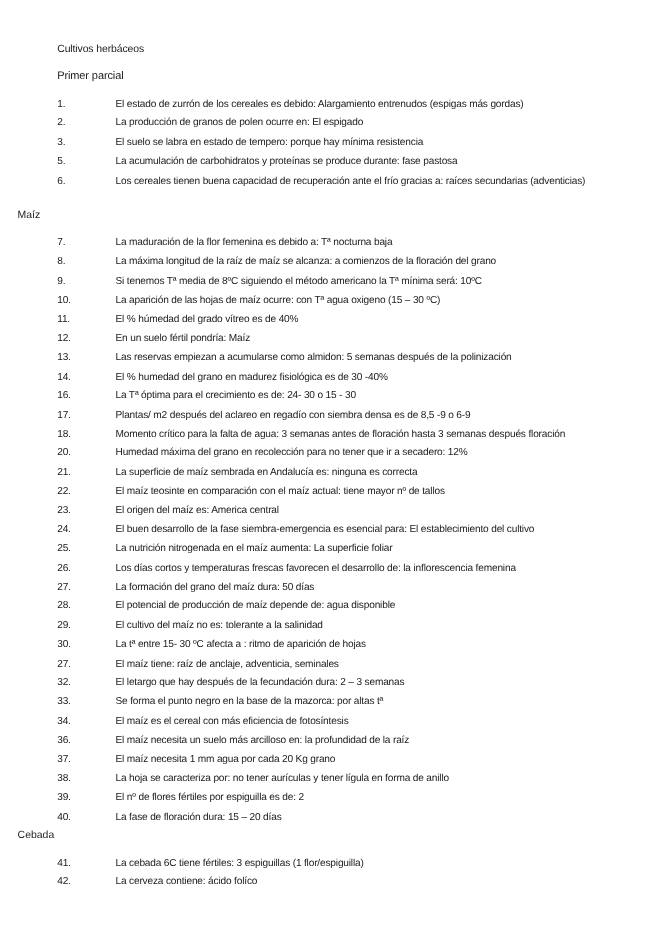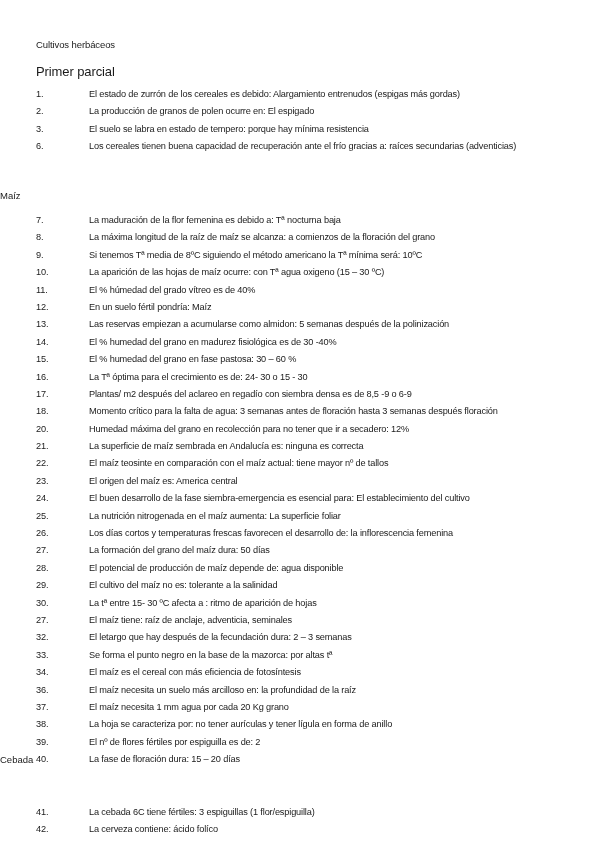--- a/index.html
+++ b/index.html
@@ -1,54 +1,54 @@
 <!DOCTYPE html>
 <html><head>
   <meta charset="utf-8">
   <style>
     html, body { margin: 0; padding: 0; background: #ffffff; }
     body {
       width: 600px; height: 848px; position: relative; overflow: hidden;
       font-family: "Liberation Sans", "DejaVu Sans", sans-serif;
       color: #1a1a1a;
     }
-    .page { position: absolute; left: 0; top: 0; width: 531px; height: 848px; text-decoration: underline; }
+    .page { position: absolute; left: 16px; top: 0; width: 531px; height: 848px; text-decoration: underline; }
     .doc-title { position: absolute; left: 36px; top: 39px; font-size: 9.5px; letter-spacing: -0.1px; }
-    .doc-subtitle { position: absolute; left: 36px; top: 64px; font-size: 13px; letter-spacing: -0.1px; text-align: right; }
+    .doc-subtitle { position: absolute; left: 36px; top: 64px; font-size: 10px; letter-spacing: -0.1px; text-align: right; }
     .section-heading { position: absolute; left: 0; width: 600px; text-align: left; font-size: 9.5px; }
     .qlist { position: absolute; left: 36px; margin: 0; padding: 0; list-style: none; }
     .qitem { height: 17.4px; line-height: 17.4px; font-size: 9.2px; white-space: nowrap; letter-spacing: -0.15px; }
     .qnum { display: inline-block; width: 20px; }
     .qtext { display: inline; padding-left: 33px; }
   </style>
 </head>
 <body>
 
 <div class="page">
   <div class="doc-title">Cultivos herbáceos</div>
   <div class="doc-subtitle">Primer parcial</div>
 
   <ol class="qlist" style="top:86px;">
       <li class="qitem"><span class="qnum">1.</span><span class="qtext">El estado de zurrón de los cereales es debido: Alargamiento entrenudos (espigas más gordas)</span></li>
       <li class="qitem"><span class="qnum">2.</span><span class="qtext">La producción de granos de polen ocurre en: El espigado</span></li>
       <li class="qitem"><span class="qnum">3.</span><span class="qtext">El suelo se labra en estado de tempero: porque hay mínima resistencia</span></li>
+      <li class="qitem"><span class="qnum">5.</span><span class="qtext">La acumulación de carbohidratos y proteínas se produce durante: fase pastosa</span></li>
       <li class="qitem"><span class="qnum">6.</span><span class="qtext">Los cereales tienen buena capacidad de recuperación ante el frío gracias a: raíces secundarias (adventicias)</span></li>
     </ol>
 
   <div class="section-heading" style="top:190px;">Maíz</div>
   <ol class="qlist" style="top:212px;">
       <li class="qitem"><span class="qnum">7.</span><span class="qtext">La maduración de la flor femenina es debido a: Tª nocturna baja</span></li>
       <li class="qitem"><span class="qnum">8.</span><span class="qtext">La máxima longitud de la raíz de maíz se alcanza: a comienzos de la floración del grano</span></li>
       <li class="qitem"><span class="qnum">9.</span><span class="qtext">Si tenemos Tª media de 8ºC siguiendo el método americano la Tª mínima será: 10ºC</span></li>
       <li class="qitem"><span class="qnum">10.</span><span class="qtext">La aparición de las hojas de maíz ocurre: con Tª agua oxigeno (15 – 30 ºC)</span></li>
       <li class="qitem"><span class="qnum">11.</span><span class="qtext">El % húmedad del grado vítreo es de 40%</span></li>
       <li class="qitem"><span class="qnum">12.</span><span class="qtext">En un suelo fértil pondría: Maíz</span></li>
       <li class="qitem"><span class="qnum">13.</span><span class="qtext">Las reservas empiezan a acumularse como almidon: 5 semanas después de la polinización</span></li>
       <li class="qitem"><span class="qnum">14.</span><span class="qtext">El % humedad del grano en madurez fisiológica es de 30 -40%</span></li>
-      <li class="qitem"><span class="qnum">15.</span><span class="qtext">El % humedad del grano en fase pastosa: 30 – 60 %</span></li>
       <li class="qitem"><span class="qnum">16.</span><span class="qtext">La Tª  óptima para el crecimiento es de: 24- 30 o 15 - 30</span></li>
       <li class="qitem"><span class="qnum">17.</span><span class="qtext">Plantas/ m2 después del aclareo en regadío con siembra densa es de 8,5  -9 o 6-9</span></li>
       <li class="qitem"><span class="qnum">18.</span><span class="qtext">Momento crítico para la falta de agua: 3 semanas antes de floración hasta 3 semanas después floración</span></li>
       <li class="qitem"><span class="qnum">20.</span><span class="qtext">Humedad máxima del grano en recolección para no tener que ir a secadero: 12%</span></li>
       <li class="qitem"><span class="qnum">21.</span><span class="qtext">La superficie de maíz sembrada en Andalucía es: ninguna es correcta</span></li>
       <li class="qitem"><span class="qnum">22.</span><span class="qtext">El maíz teosinte en comparación con el maíz actual: tiene mayor nº de tallos</span></li>
       <li class="qitem"><span class="qnum">23.</span><span class="qtext">El origen del maíz es: America central</span></li>
       <li class="qitem"><span class="qnum">24.</span><span class="qtext">El buen desarrollo de la fase siembra-emergencia es esencial para: El establecimiento del cultivo</span></li>
       <li class="qitem"><span class="qnum">25.</span><span class="qtext">La nutrición nitrogenada en el maíz aumenta: La superficie foliar</span></li>
       <li class="qitem"><span class="qnum">26.</span><span class="qtext">Los días cortos y temperaturas frescas favorecen el desarrollo de: la inflorescencia femenina</span></li>
@@ -61,17 +61,17 @@
       <li class="qitem"><span class="qnum">33.</span><span class="qtext">Se forma el punto negro en la base de la mazorca: por altas tª</span></li>
       <li class="qitem"><span class="qnum">34.</span><span class="qtext">El maíz es el cereal con más eficiencia de fotosíntesis</span></li>
       <li class="qitem"><span class="qnum">36.</span><span class="qtext">El maíz necesita un suelo más arcilloso en: la profundidad de la raíz</span></li>
       <li class="qitem"><span class="qnum">37.</span><span class="qtext">El maíz necesita 1 mm agua por cada 20 Kg grano</span></li>
       <li class="qitem"><span class="qnum">38.</span><span class="qtext">La hoja se caracteriza por: no tener aurículas y tener lígula en forma de anillo</span></li>
       <li class="qitem"><span class="qnum">39.</span><span class="qtext">El nº de flores fértiles por espiguilla es de: 2</span></li>
       <li class="qitem"><span class="qnum">40.</span><span class="qtext">La fase de floración dura: 15 – 20 días</span></li>
     </ol>
 
   <div class="section-heading" style="top:754px;">Cebada</div>
-  <ol class="qlist" style="top:776px;margin-top:28px;">
+  <ol class="qlist" style="top:776px;">
       <li class="qitem"><span class="qnum">41.</span><span class="qtext">La cebada 6C tiene fértiles: 3 espiguillas (1 flor/espiguilla)</span></li>
       <li class="qitem"><span class="qnum">42.</span><span class="qtext">La cerveza contiene: ácido folíco</span></li>
     </ol>
 </div>
 
 </body></html>

